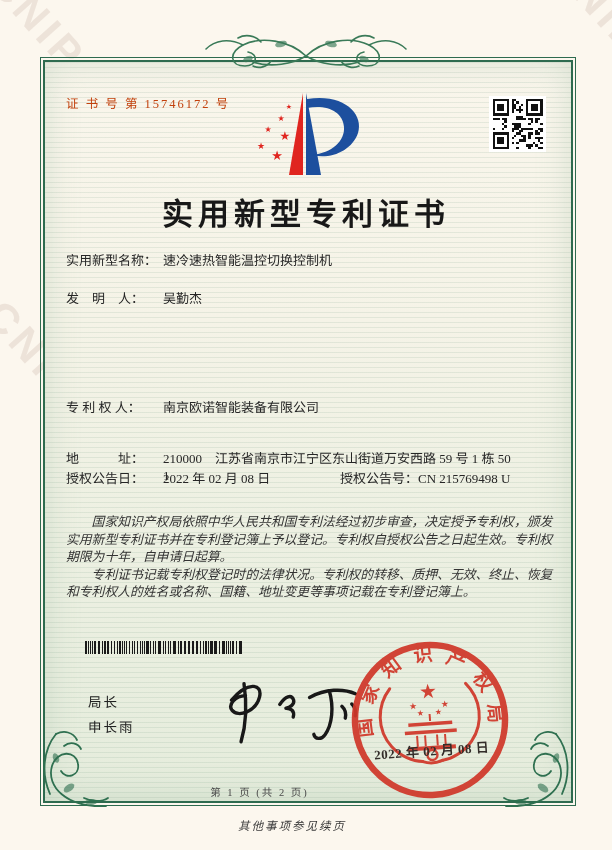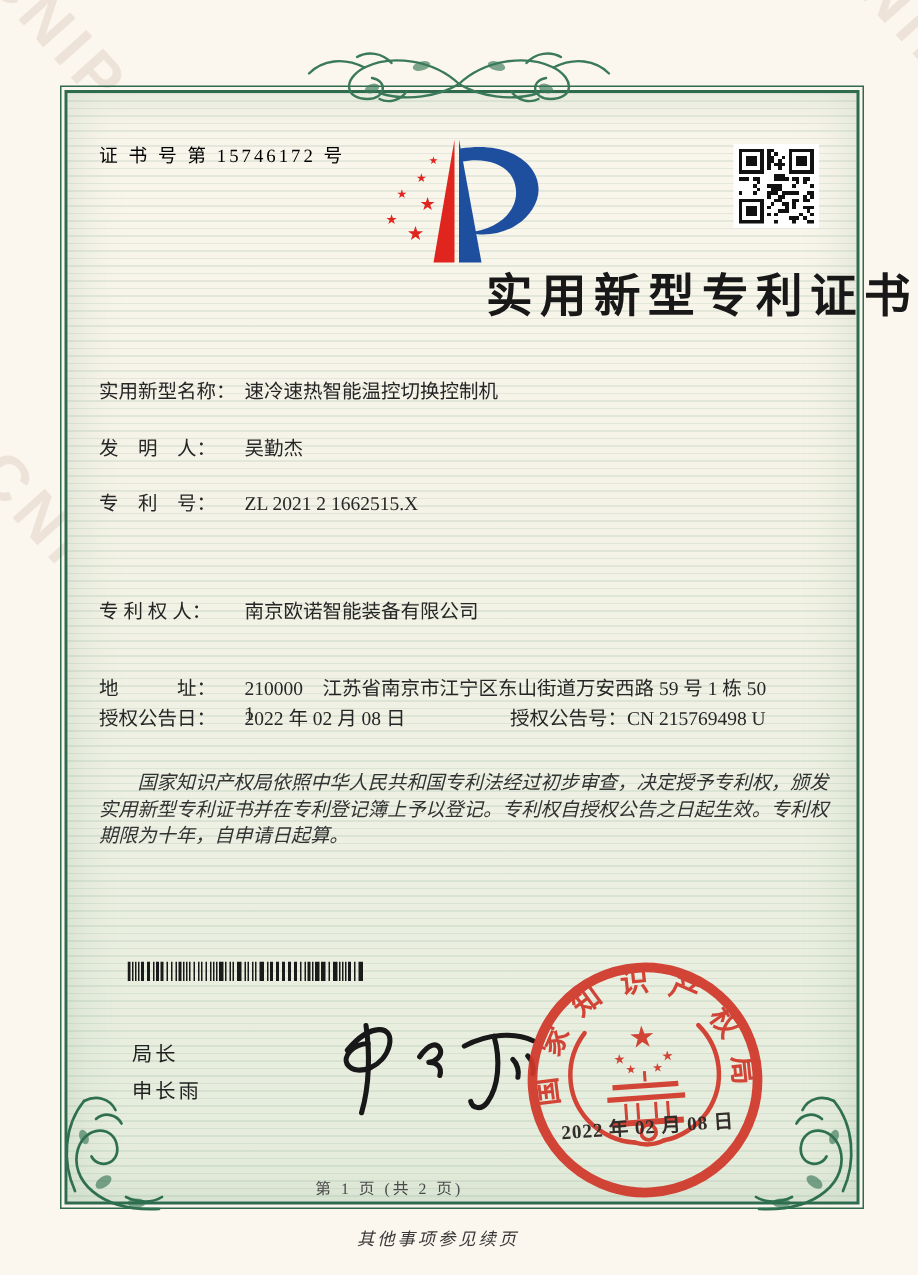--- a/index.html
+++ b/index.html
@@ -25,27 +25,27 @@
     background:
       repeating-linear-gradient(180deg, rgba(122,162,138,0.16) 0 1px, rgba(0,0,0,0) 1px 5px),
       linear-gradient(180deg,#faf6ec 0%,#f5f3e7 35%,#edf0e2 65%,#e5ecdc 100%);
     box-shadow: inset 0 0 34px rgba(140,175,150,0.30);
   }
   .topflourish{position:absolute;left:201px;top:30px;width:210px;height:46px;}
   .cornerflourish{position:absolute;width:76px;height:82px;}
   .cf-bl{left:36px;top:728px;}
   .cf-br{left:500px;top:728px;transform:scaleX(-1);}
   .cert-no{
-    position:absolute;left:66px;top:93px;font-size:12.5px;letter-spacing:2px;color:#000000;
+    position:absolute;left:66px;top:93px;font-size:12.5px;letter-spacing:2px;color:#c2410c;
   }
   .logo{position:absolute;left:240px;top:92px;width:132px;height:84px;}
   .qr{position:absolute;left:489px;top:96px;width:57px;height:56px;background:#ffffff;
       display:flex;align-items:center;justify-content:center;}
   .title{
-    position:absolute;left:0;top:172px;width:612px;text-align:right;
+    position:absolute;left:0;top:189px;width:612px;text-align:center;
     font-size:31px;font-weight:700;letter-spacing:5px;color:#181818;
   }
   .fields{position:absolute;left:66px;top:0;width:500px;}
   .frow{position:absolute;left:0;font-size:13px;color:#262626;line-height:17px;}
   .lbl{display:inline-block;min-width:97px;vertical-align:top;}
   .lbl2{display:inline-block;vertical-align:top;margin-left:32px;}
   .fv{display:inline-block;vertical-align:top;max-width:400px;}
   .fv2{display:block;margin-left:97px;}
   .r1{top:252px;} .r2{top:290px;} .r3{top:327px;} .r4{top:361px;}
   .r5{top:399px;} .r6{top:434px;margin-top:16px;} .r7{top:470px;}
@@ -270,40 +270,38 @@
 
 <div class="title">实用新型专利证书</div>
 
 <div class="fields">
   <div class="frow r1">
     <span class="lbl">实用新型名称：</span><span class="fv">速冷速热智能温控切换控制机</span>
   </div>
   <div class="frow r2">
     <span class="lbl">发　明　人：</span><span class="fv">吴勤杰</span>
   </div>
-  <div class="frow r3">
-    <span class="lbl">专　利　号：</span><span class="fv">ZL 2021 2 1662515.X</span>
-  </div>
   <div class="frow r5">
     <span class="lbl">专 利 权 人：</span><span class="fv">南京欧诺智能装备有限公司</span>
   </div>
   <div class="frow r6">
     <span class="lbl">地　　　址：</span><span class="fv">210000　江苏省南京市江宁区东山街道万安西路 59 号 1 栋 50</span>
     <span class="fv2">1</span>
   </div>
   <div class="frow r7 r7wrap">
     <span class="lbl">授权公告日：</span><span class="fv">2022 年 02 月 08 日</span>
     <span class="grant2">
       <span class="lbl2">授权公告号：</span><span class="fv">CN 215769498 U</span>
     </span>
   </div>
 </div>
 
 <div class="body-text">
   <p>国家知识产权局依照中华人民共和国专利法经过初步审查，决定授予专利权，颁发实用新型专利证书并在专利登记簿上予以登记。专利权自授权公告之日起生效。专利权期限为十年，自申请日起算。</p>
+  <p>专利证书记载专利权登记时的法律状况。专利权的转移、质押、无效、终止、恢复和专利权人的姓名或名称、国籍、地址变更等事项记载在专利登记簿上。</p>
 </div>
 
 <svg id="barcode" class="barcode" viewBox="0 0 158 13" preserveAspectRatio="none">
     <rect x="0" y="0" width="2" height="13" fill="#1a1a1a"></rect>
     <rect x="3" y="0" width="1" height="13" fill="#1a1a1a"></rect>
     <rect x="5" y="0" width="1" height="13" fill="#1a1a1a"></rect>
     <rect x="7" y="0" width="1" height="13" fill="#1a1a1a"></rect>
     <rect x="9" y="0" width="2" height="13" fill="#1a1a1a"></rect>
     <rect x="13" y="0" width="2" height="13" fill="#1a1a1a"></rect>
     <rect x="17" y="0" width="1" height="13" fill="#1a1a1a"></rect>

